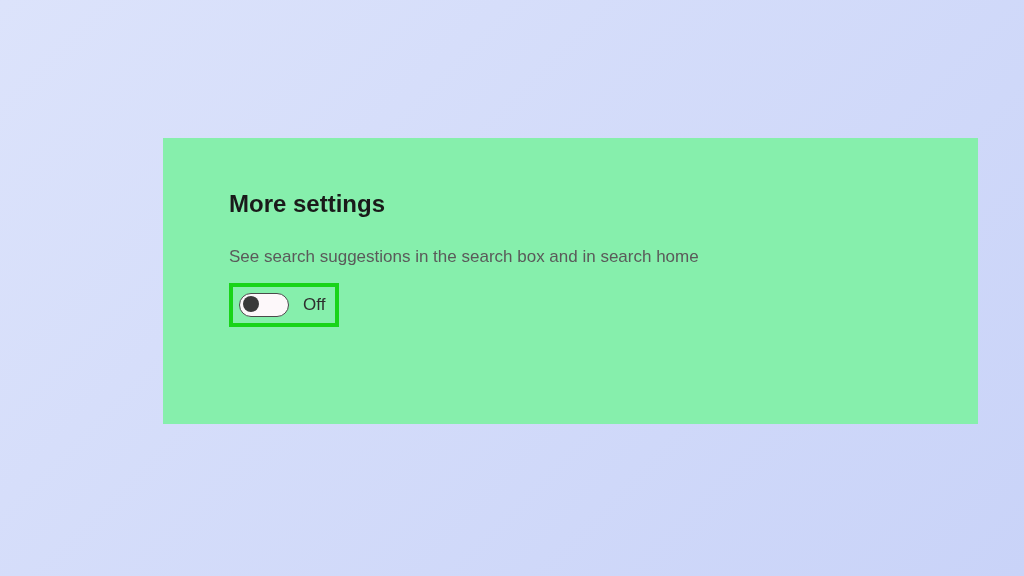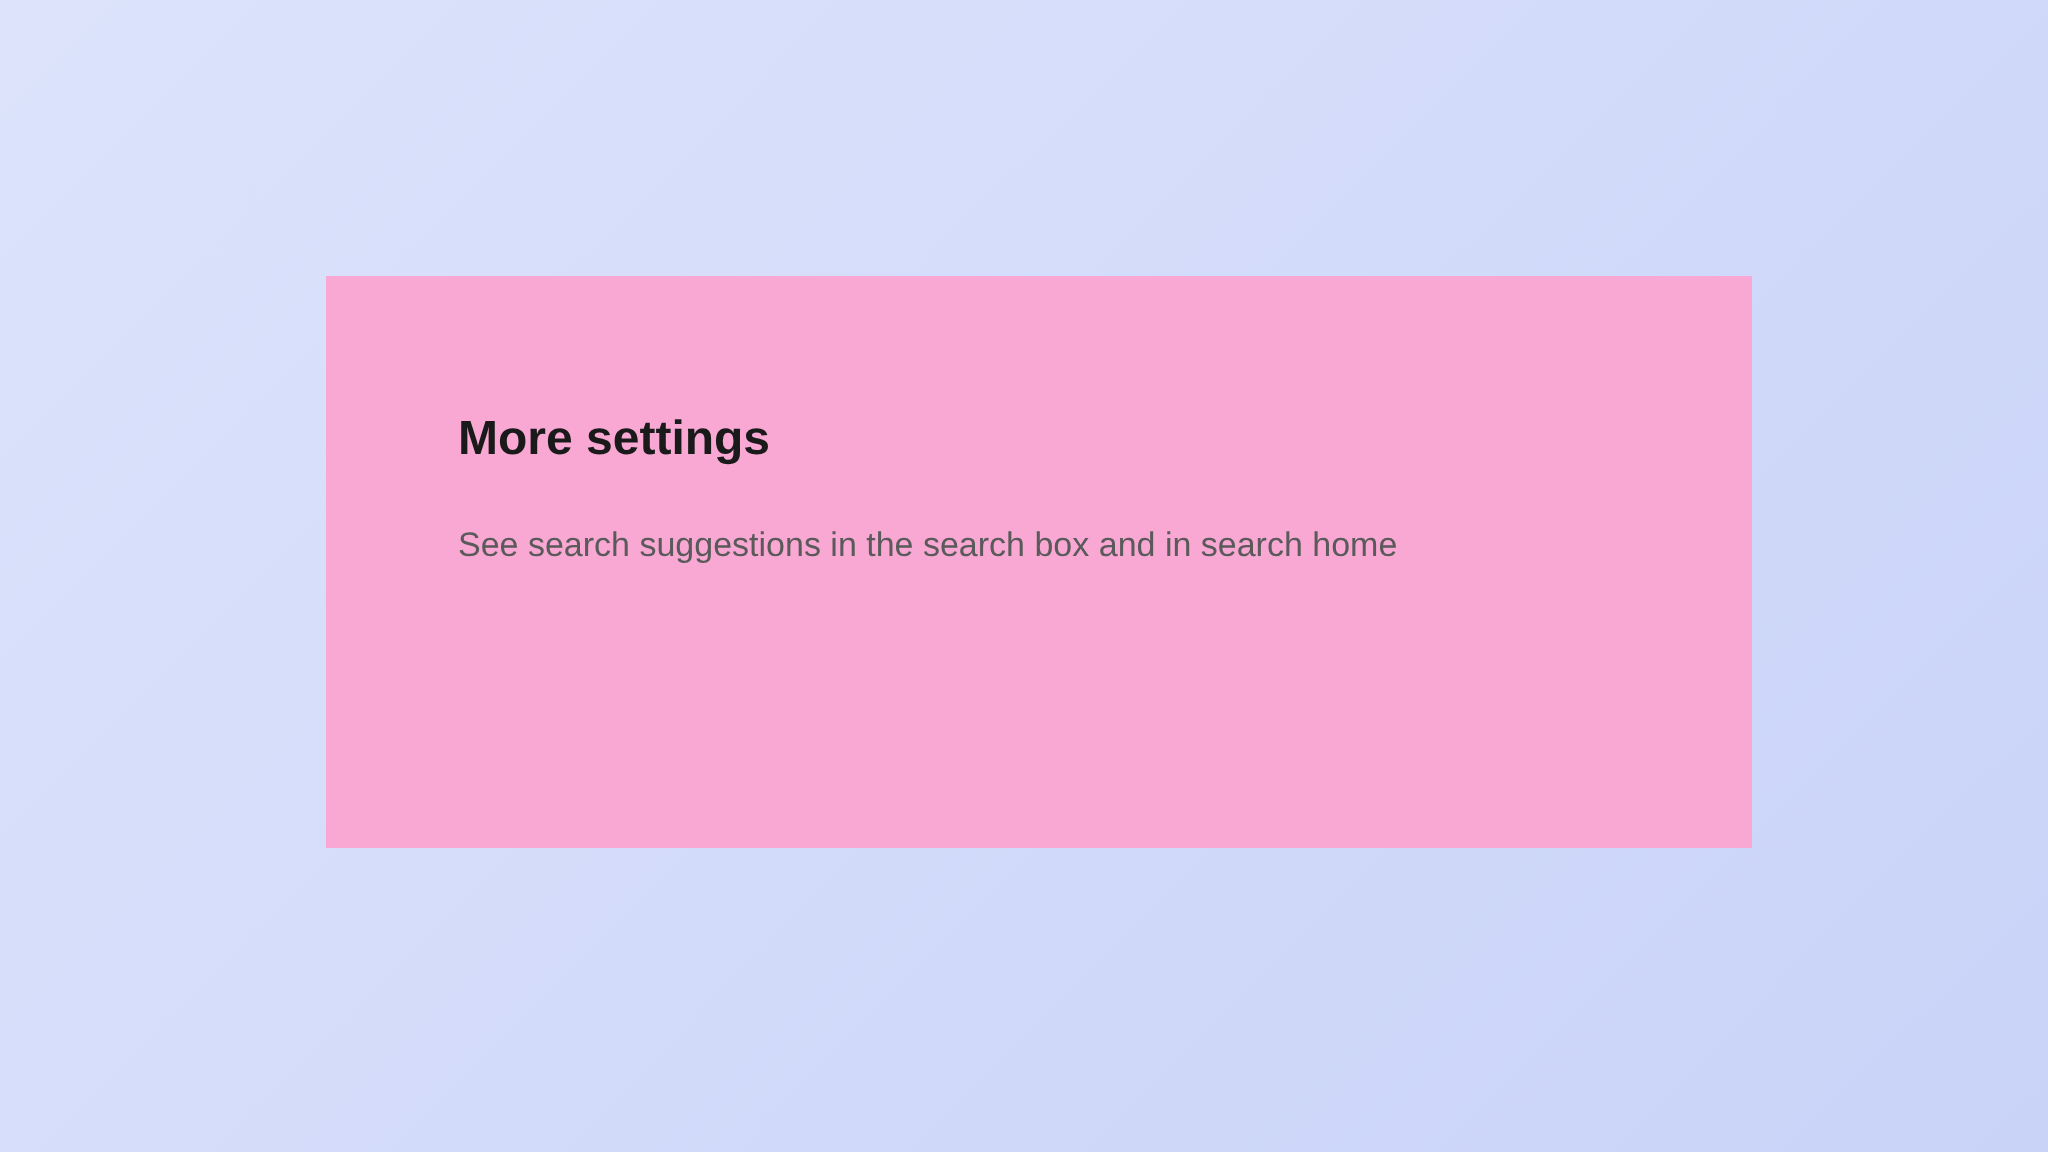--- a/index.html
+++ b/index.html
@@ -12,24 +12,24 @@
       height: 576px;
       background: linear-gradient(135deg, #dce3fb 0%, #c9d3f8 100%);
       font-family: 'Segoe UI', Arial, sans-serif;
       position: relative;
       overflow: hidden;
     }
     .settings-panel {
       position: absolute;
       left: 163px;
       top: 138px;
-      width: 713px;
+      width: 815px;
       height: 286px;
-      background: #f9a8d4;
-      padding: 48px 60px 32px 66px;
+      background: #86efac;
+      padding: 32px 60px 32px 66px;
       overflow: hidden;
     }
     .section-heading {
       font-size: 24px;
       font-weight: 600;
       color: #1a1a1a;
       margin-top: 20px;
       margin-bottom: 28px;
     }
     .setting-label {
@@ -75,14 +75,20 @@
 </head>
 <body>
 
 <div class="settings-panel">
 
   <h2 class="section-heading">More settings</h2>
 
 
   <div class="setting-description">See search suggestions in the search box and in search home</div>
 
+  <div class="toggle-row">
+    <div class="toggle-switch">
+      <div class="toggle-knob"></div>
+    </div>
+    <span class="toggle-state">Off</span>
+  </div>
 
 </div>
 
 </body></html>

